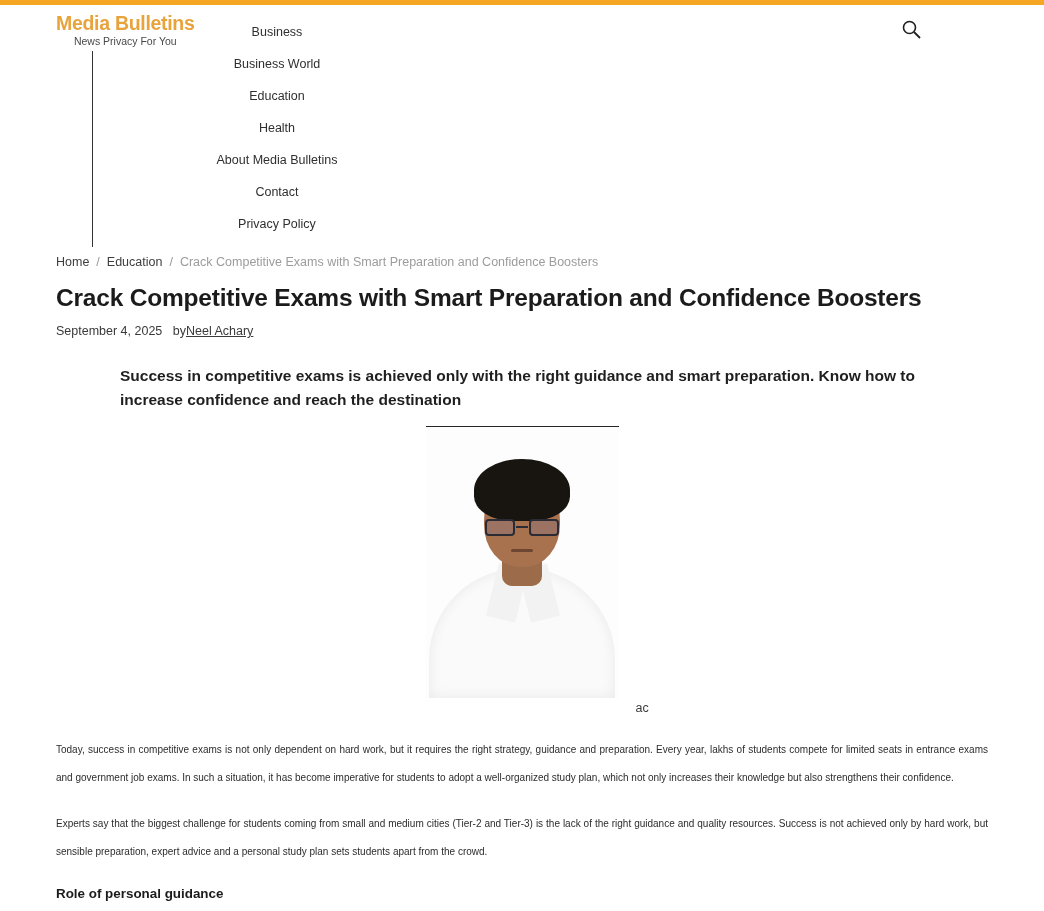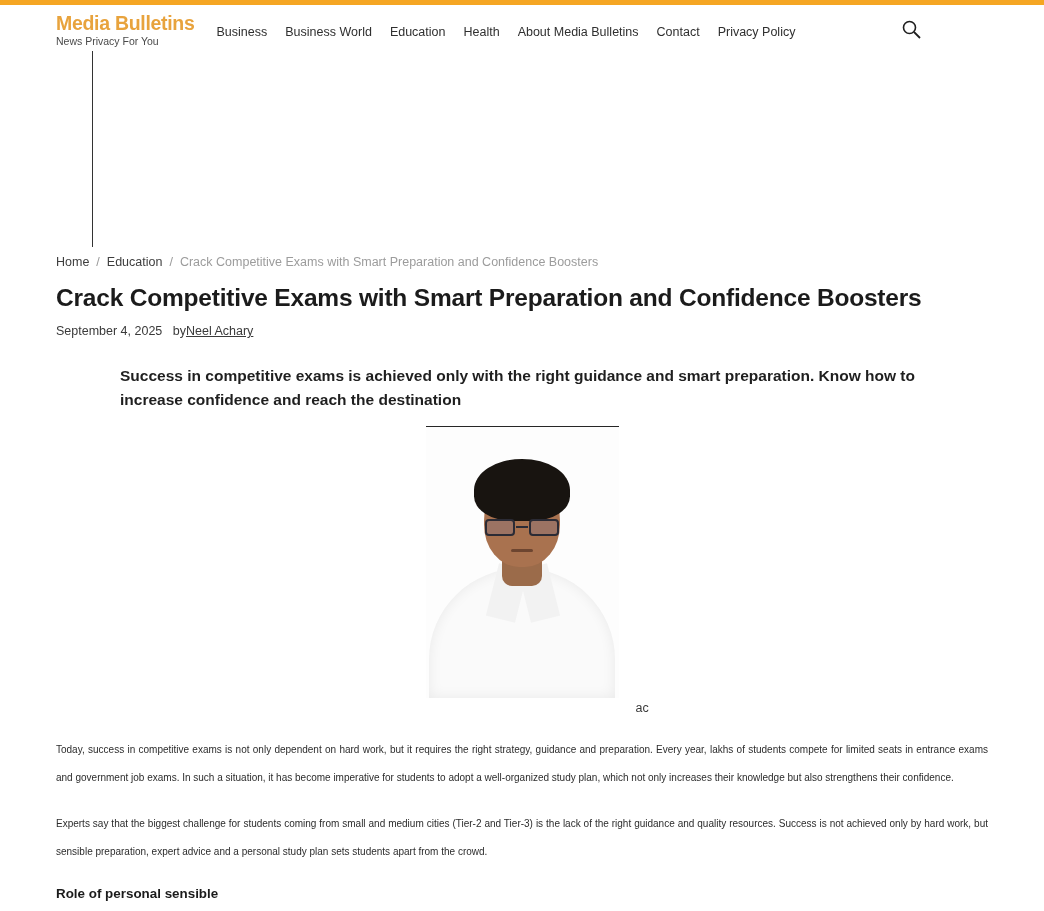--- a/index.html
+++ b/index.html
@@ -16,40 +16,41 @@
     width: 100%;
   }
   .header {
     display: flex;
     align-items: flex-start;
     padding: 6px 30px 0 56px;
     height: 46px;
     background: #fff;
     position: relative;
   }
-  .brand { margin-right: 22px; padding-top: 2px; }
+  .brand { margin-right: 22px; padding-top: 2px; text-align: center; }
   .brand-title {
     color: #e8a33d;
     font-size: 19.5px;
     font-weight: bold;
     letter-spacing: -0.3px;
     line-height: 20px;
   }
   .brand-sub {
     color: #4a4a4a;
     font-size: 10.5px;
     line-height: 14px;
     margin-top: 1px;
   }
   .nav {
     display: flex;
-    align-items: flex-end;
+    align-items: center;
     gap: 18px;
     padding-top: 14px;
     flex-wrap: nowrap;
+    flex-direction: column;
   }
   .nav a {
     color: #2f2f2f;
     font-size: 12.5px;
     text-decoration: none;
     white-space: nowrap;
   }
   .search-icon {
     position: absolute;
     right: 123px;
@@ -261,16 +262,16 @@
         <div class="lens r"></div>
       </div>
       <div class="mouth"></div>
     </div>
     <div class="caption">ac</div>
   </div>
 
   <div class="body-copy">
     <p>Today, success in competitive exams is not only dependent on hard work, but it requires the right strategy, guidance and preparation. Every year, lakhs of students compete for limited seats in entrance exams and government job exams. In such a situation, it has become imperative for students to adopt a well-organized study plan, which not only increases their knowledge but also strengthens their confidence.</p>
     <p>Experts say that the biggest challenge for students coming from small and medium cities (Tier-2 and Tier-3) is the lack of the right guidance and quality resources. Success is not achieved only by hard work, but sensible preparation, expert advice and a personal study plan sets students apart from the crowd.</p>
-    <h3>Role of personal sensible</h3>
+    <h3>Role of personal guidance</h3>
   </div>
 
 </div>
 
 </body></html>

